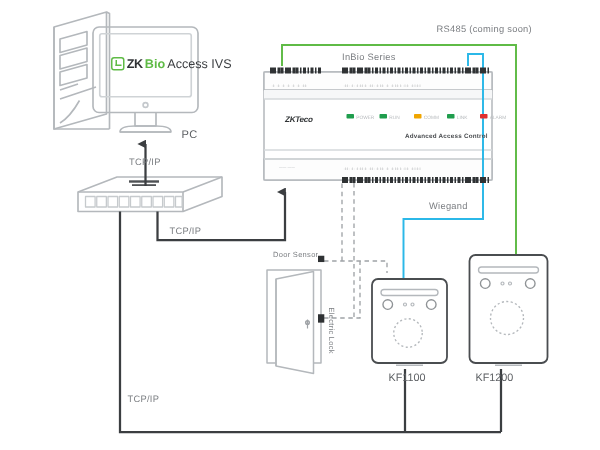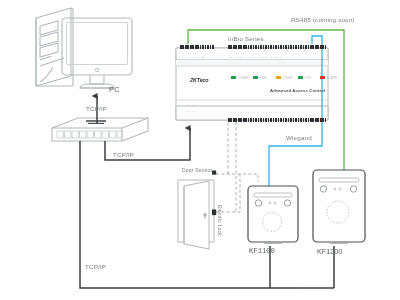--- a/index.html
+++ b/index.html
@@ -286,35 +286,41 @@
   <div class="ledtext" style="left:237.5px;top:76.2px;">POWER</div>
   <div class="led" style="left:253px;top:76px;background:#1f9d4d;"></div>
   <div class="ledtext" style="left:259.5px;top:76.2px;">RUN</div>
   <div class="led" style="left:276px;top:76px;background:#f0a500;"></div>
   <div class="ledtext" style="left:282.5px;top:76.2px;">COMM</div>
   <div class="led" style="left:298px;top:76px;background:#1f9d4d;"></div>
   <div class="ledtext" style="left:304.5px;top:76.2px;">LINK</div>
   <div class="led" style="left:320px;top:76px;background:#e03131;"></div>
   <div class="ledtext" style="left:326.5px;top:76.2px;">ALARM</div>
 
-
-  <div class="lbl big" style="left:109px;top:86px;">PC</div>
+  <div class="brandwrap" style="left:74px;top:37px;">
+    <span class="brand-mark"></span>
+    <span class="brand-zk">ZK</span>
+    <span class="brand-bio">Bio</span>
+    <span class="brand-rest"> Access IVS</span>
+  </div>
+
+  <div class="lbl big" style="left:121px;top:86px;">PC</div>
 
   <div class="lbl" style="left:86px;top:106px;">TCP/IP</div>
 
   <div class="lbl" style="left:113px;top:152px;">TCP/IP</div>
 
   <div class="lbl" style="left:85px;top:264px;">TCP/IP</div>
 
   <div class="lbl" style="left:291px;top:17px;">RS485 (coming soon)</div>
 
   <div class="lbl" style="left:228px;top:36px;">InBio Series</div>
 
   <div class="lbl" style="left:286px;top:135px;">Wiegand</div>
 
   <div class="lbl tiny" style="left:182px;top:168px;">Door Sensor</div>
 
   <div class="lbl tiny vert" style="left:222px;top:205px;">Electric Lock</div>
 
-  <div class="devname" style="left:249px;top:247px;font-family:Liberation Mono, monospace;">KF1100</div>
+  <div class="devname" style="left:259px;top:247px;">KF1100</div>
   <div class="devname" style="left:317px;top:247px;">KF1200</div>
 
 </div>
 
 </body></html>

